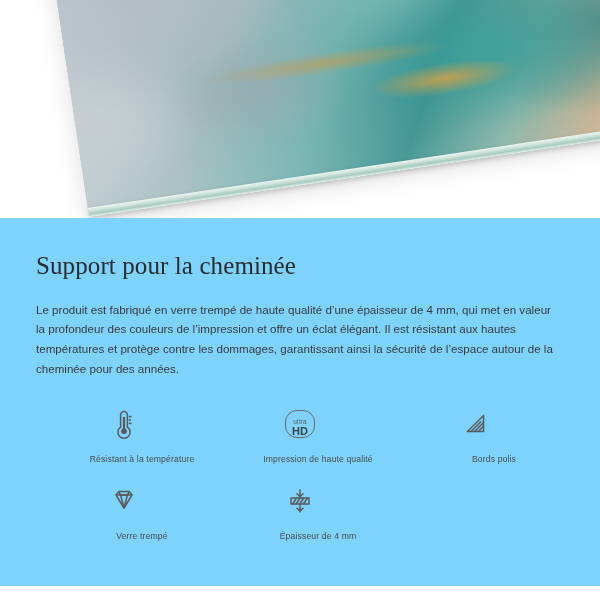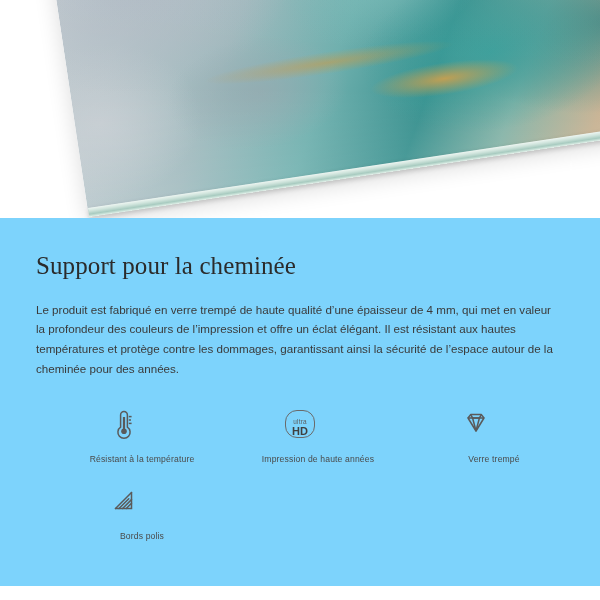--- a/index.html
+++ b/index.html
@@ -217,45 +217,56 @@
         <div class="feature-label">Résistant à la température</div>
       </div>
 
       <div class="feature">
         <div class="feature-icon">
           <div class="ultrahd">
             <span class="u1">ultra</span>
             <span class="u2">HD</span>
           </div>
         </div>
-        <div class="feature-label">Impression de haute années</div>
-      </div>
-
+        <div class="feature-label">Impression de haute qualité</div>
+      </div>
+
+
+      <div class="feature">
+        <div class="feature-icon">
+          <svg width="40" height="40" viewBox="0 0 40 40" fill="none" stroke="#5a5a5a" stroke-width="1.5" stroke-linecap="round">
+            <path d="M11.5 27.5L27.5 11.5"></path>
+            <path d="M11.5 27.5h16V11.5"></path>
+            <path d="M15 27.5l9.8-9.8M18.6 27.5l8.9-8.9M22.3 27.5l5.2-5.2"></path>
+          </svg>
+        </div>
+        <div class="feature-label">Bords polis</div>
+      </div>
 
       <div class="feature">
         <div class="feature-icon">
           <svg width="40" height="40" viewBox="0 0 40 40" fill="none" stroke="#5a5a5a" stroke-width="1.5" stroke-linejoin="round">
             <path d="M12 14h16l-8 13z"></path>
             <path d="M12 14l2.6-3.4h10.8L28 14"></path>
             <path d="M14.6 10.6L16.6 14 20 27M25.4 10.6L23.4 14 20 27"></path>
             <path d="M16.6 14h6.8"></path>
           </svg>
         </div>
         <div class="feature-label">Verre trempé</div>
       </div>
 
       <div class="feature">
         <div class="feature-icon">
-          <svg width="40" height="40" viewBox="0 0 40 40" fill="none" stroke="#5a5a5a" stroke-width="1.5" stroke-linecap="round">
-            <path d="M11.5 27.5L27.5 11.5"></path>
-            <path d="M11.5 27.5h16V11.5"></path>
-            <path d="M15 27.5l9.8-9.8M18.6 27.5l8.9-8.9M22.3 27.5l5.2-5.2"></path>
-          </svg>
-        </div>
-        <div class="feature-label">Bords polis</div>
-      </div>
-
+          <svg width="40" height="40" viewBox="0 0 40 40" fill="none" stroke="#5a5a5a" stroke-width="1.5" stroke-linecap="round" stroke-linejoin="round">
+            <path d="M20 9v6.4M17 12.8l3 3 3-3"></path>
+            <path d="M20 31v-6.4M17 27.2l3 3 3-3"></path>
+            <rect x="11" y="17" width="18" height="6"></rect>
+            <path d="M12.6 23l4-6M16.2 23l4-6M19.8 23l4-6M23.4 23l4-6"></path>
+          </svg>
+        </div>
+        <div class="feature-label">Épaisseur de 4 mm</div>
+      </div>
 
     </div>
   </div>
 
   <div class="bottom-bar"></div>
 </div>
 
 </body></html>

